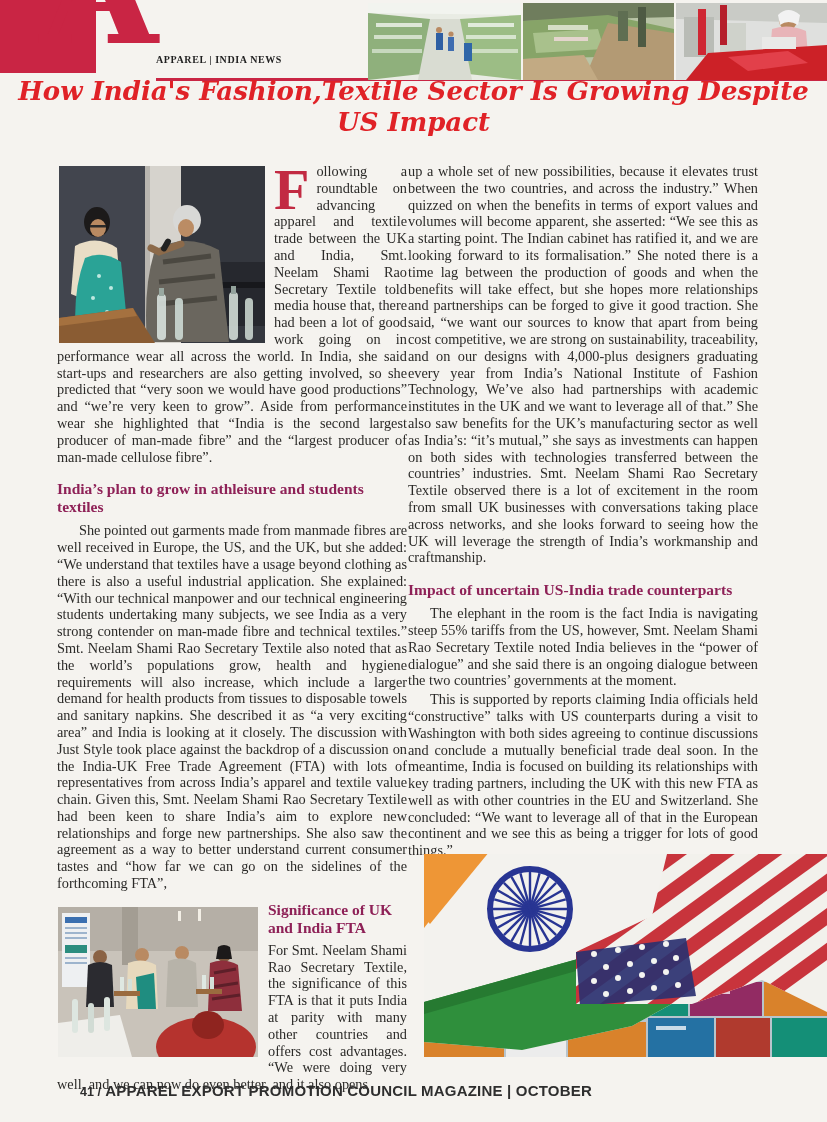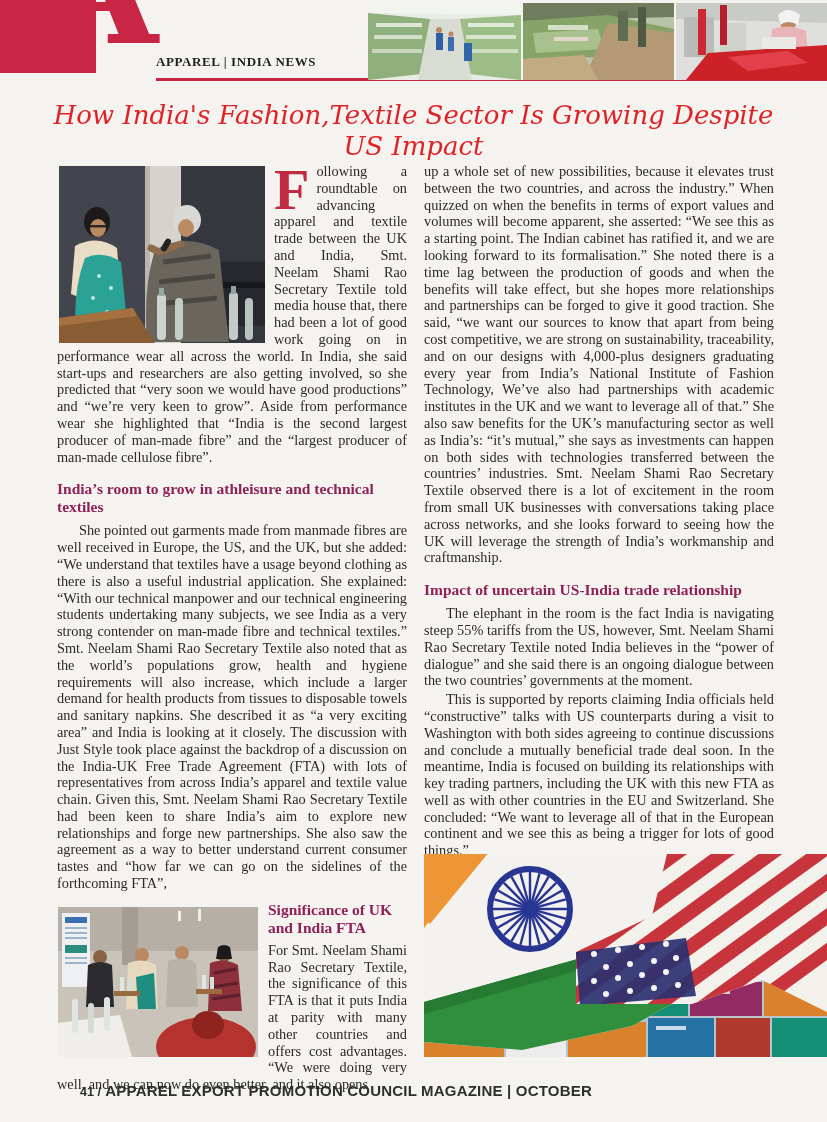--- a/index.html
+++ b/index.html
@@ -3,35 +3,35 @@
 <meta charset="utf-8">
 <style>
   html,body{margin:0;padding:0;}
   body{width:827px;height:1122px;position:relative;background:#f5f3ef;font-family:"Liberation Serif",serif;overflow:hidden;}
 
   
   .logo{position:absolute;left:0;top:0;width:168px;height:73px;overflow:hidden;}
   .logo-block{position:absolute;left:0;top:0;width:96px;height:73px;background:#c92544;}
   .logo-a{position:absolute;left:40px;top:-86px;font-family:"DejaVu Serif",serif;font-weight:bold;
           font-size:152px;line-height:152px;color:#c92544;}
-  .section-label{position:absolute;left:156px;top:54px;font-size:13px;font-weight:bold;
+  .section-label{position:absolute;left:156px;top:54px;font-size:10px;font-weight:bold;
           color:#1f1f1f;letter-spacing:.6px;font-family:"Liberation Serif",serif;}
   .red-rule{position:absolute;left:156px;top:78px;width:671px;height:2.5px;background:#c92544;}
   .factory-strip{position:absolute;left:368px;top:3px;width:459px;height:77px;}
 
   
-  .title{position:absolute;left:0;top:100px;width:827px;text-align:center;
-         font-family:"DejaVu Serif",serif;font-style:italic;font-weight:normal;
+  .title{position:absolute;left:0;top:76px;width:827px;text-align:center;
+         font-family:"DejaVu Serif",serif;font-style:italic;font-weight:bold;
          font-size:26px;line-height:31px;color:#e02227;}
 
   
   .col{position:absolute;top:163px;width:350px;font-size:14.3px;line-height:16.8px;
        color:#2b2a28;text-align:justify;}
   .col-left{left:57px;}
-  .col-right{left:424px;}
+  .col-right{left:408px;}
   .col p{margin:0;}
   .indent{text-indent:22px;}
   .subhead{font-size:15.5px;font-weight:bold;color:#8e2157;text-align:left;line-height:18px;}
   .h-gap1{margin:15px 0 6px 0;}
   .h-gap2{margin:4px 0 5px 0;}
   .dropcap{float:left;font-family:"Liberation Serif",serif;font-weight:bold;font-size:58px;
            line-height:46px;color:#c22a42;padding:4px 7px 0 0;}
   .photo1{float:left;width:206px;height:177px;margin:3px 9px 4px 2px;}
   .photo2{float:left;width:200px;height:150px;margin:6px 10px 3px 1px;}
   .sec2{margin-top:9px;}
@@ -149,21 +149,21 @@
           <rect x="172" y="120" width="5" height="8" fill="#9fb0a8"></rect>
         </g>
 
         <polygon points="0,152 74,142 96,177 0,177" fill="#8a5c33"></polygon>
         <polygon points="0,152 74,142 78,150 0,160" fill="#a5713f"></polygon>
       </svg>
     </div>
     <p><span class="dropcap">F</span><span>ollowing a roundtable on advancing apparel and textile trade between the UK and India, Smt. Neelam Shami Rao Secretary Textile told media house that, there had been a lot of good work going on in performance wear all across the world. In India, she said start-ups and researchers are also getting involved, so she predicted that “very soon we would have good productions” and “we’re very keen to grow”. Aside from performance wear she highlighted that “India is the second largest producer of man-made fibre” and the “largest producer of man-made cellulose fibre”.</span></p>
   </div>
 
-  <div class="subhead h-gap1">India’s room to grow in athleisure and technical textiles</div>
+  <div class="subhead h-gap1">India’s plan to grow in athleisure and students textiles</div>
   <p class="indent">She pointed out garments made from manmade fibres are well received in Europe, the US, and the UK, but she added: “We understand that textiles have a usage beyond clothing as there is also a useful industrial application. She explained: “With our technical manpower and our technical engineering students undertaking many subjects, we see India as a very strong contender on man-made fibre and technical textiles.” Smt. Neelam Shami Rao Secretary Textile also noted that as the world’s populations grow, health and hygiene requirements will also increase, which include a larger demand for health products from tissues to disposable towels and sanitary napkins. She described it as “a very exciting area” and India is looking at it closely. The discussion with Just Style took place against the backdrop of a discussion on the India-UK Free Trade Agreement (FTA) with lots of representatives from across India’s apparel and textile value chain. Given this, Smt. Neelam Shami Rao Secretary Textile had been keen to share India’s aim  to explore new relationships and forge new partnerships. She also saw the agreement as a way to better understand current consumer tastes and “how far we can go on the sidelines of the forthcoming FTA”,</p>
 
   <div class="sec2 clearfix">
     <div class="photo2">
       <svg width="200" height="150" viewBox="0 0 200 150">
         <rect x="0" y="0" width="200" height="150" fill="#c9c3ba"></rect>
         <rect x="0" y="0" width="200" height="44" fill="#b5afa6"></rect>
         <rect x="64" y="0" width="16" height="58" fill="#a39d93"></rect>
         <rect x="120" y="4" width="3" height="10" fill="#f3efe6"></rect>
         <rect x="140" y="2" width="3" height="12" fill="#f3efe6"></rect>
@@ -203,21 +203,21 @@
         <ellipse cx="150" cy="118" rx="16" ry="14" fill="#8f241f"></ellipse>
       </svg>
     </div>
     <div class="subhead h-gap2">Significance of UK and India FTA</div>
     <p>For Smt. Neelam Shami Rao Secretary Textile, the significance of this FTA is that it puts India at parity with many other countries and offers cost advantages. “We were doing very well, and we can now do even better, and it also opens</p>
   </div>
 </div>
 
 <div class="col col-right">
   <p>up a whole set of new possibilities, because it elevates trust between the two countries, and across the industry.” When quizzed on when the benefits in terms of export values and volumes will become apparent, she asserted: “We see this as a starting point. The Indian cabinet has ratified it, and we are looking forward to its formalisation.”  She noted there is a time lag between the production of goods and when the benefits will take effect, but she hopes more relationships and partnerships can be forged to give it good traction.  She said, “we want our sources to know that apart from being cost competitive, we are strong on sustainability, traceability, and on our designs with 4,000-plus designers graduating every year from India’s National Institute of Fashion Technology, We’ve also had partnerships with academic institutes in the UK and we want to leverage all of that.” She also saw benefits for the UK’s manufacturing sector as well as India’s: “it’s mutual,” she says as investments can happen on both sides with technologies transferred between the countries’ industries. Smt. Neelam Shami Rao Secretary Textile observed there is a lot of excitement in the room from small UK businesses with conversations taking place across networks, and she looks forward to seeing how the UK will leverage the strength of India’s workmanship and craftmanship.</p>
-  <div class="subhead h-gap1">Impact of uncertain US-India trade relationship</div>
+  <div class="subhead h-gap1">Impact of uncertain US-India trade counterparts</div>
   <p class="indent">The elephant in the room is the fact India is navigating steep 55% tariffs from the US, however, Smt. Neelam Shami Rao Secretary Textile noted India believes in the “power of dialogue” and she said there is an ongoing dialogue between the two countries’ governments at the moment.</p>
   <p class="indent" style="margin-top:2px;">This is supported by reports claiming India officials held “constructive” talks with US counterparts during a visit to Washington  with both sides agreeing to continue discussions and conclude a mutually beneficial trade deal soon. In the meantime, India is focused on building its relationships with key trading partners, including the UK with this new FTA as well as with other countries in the EU and Switzerland. She concluded: “We want to leverage all of that in the European continent and we see this as being a trigger for lots of good things.”</p>
 </div>
 
 <div class="flags">
   <svg width="403" height="203" viewBox="0 0 403 203">
 
     <rect x="0" y="0" width="403" height="203" fill="#b8c4cc"></rect>
     <g>
       <rect x="0" y="96" width="70" height="30" fill="#d9822b"></rect>

